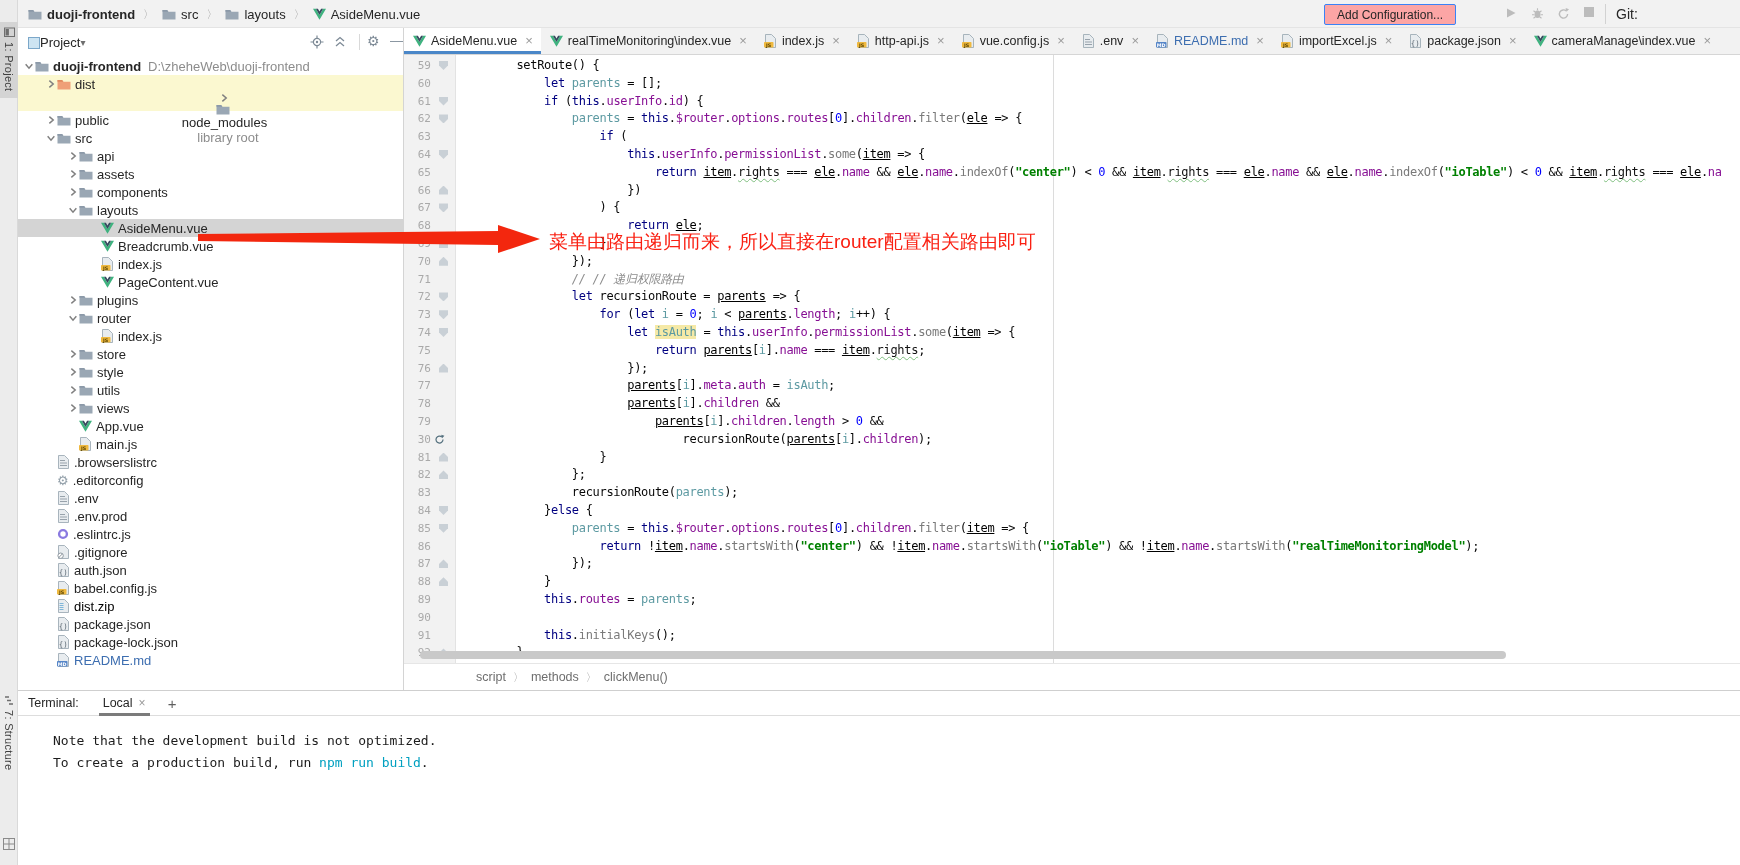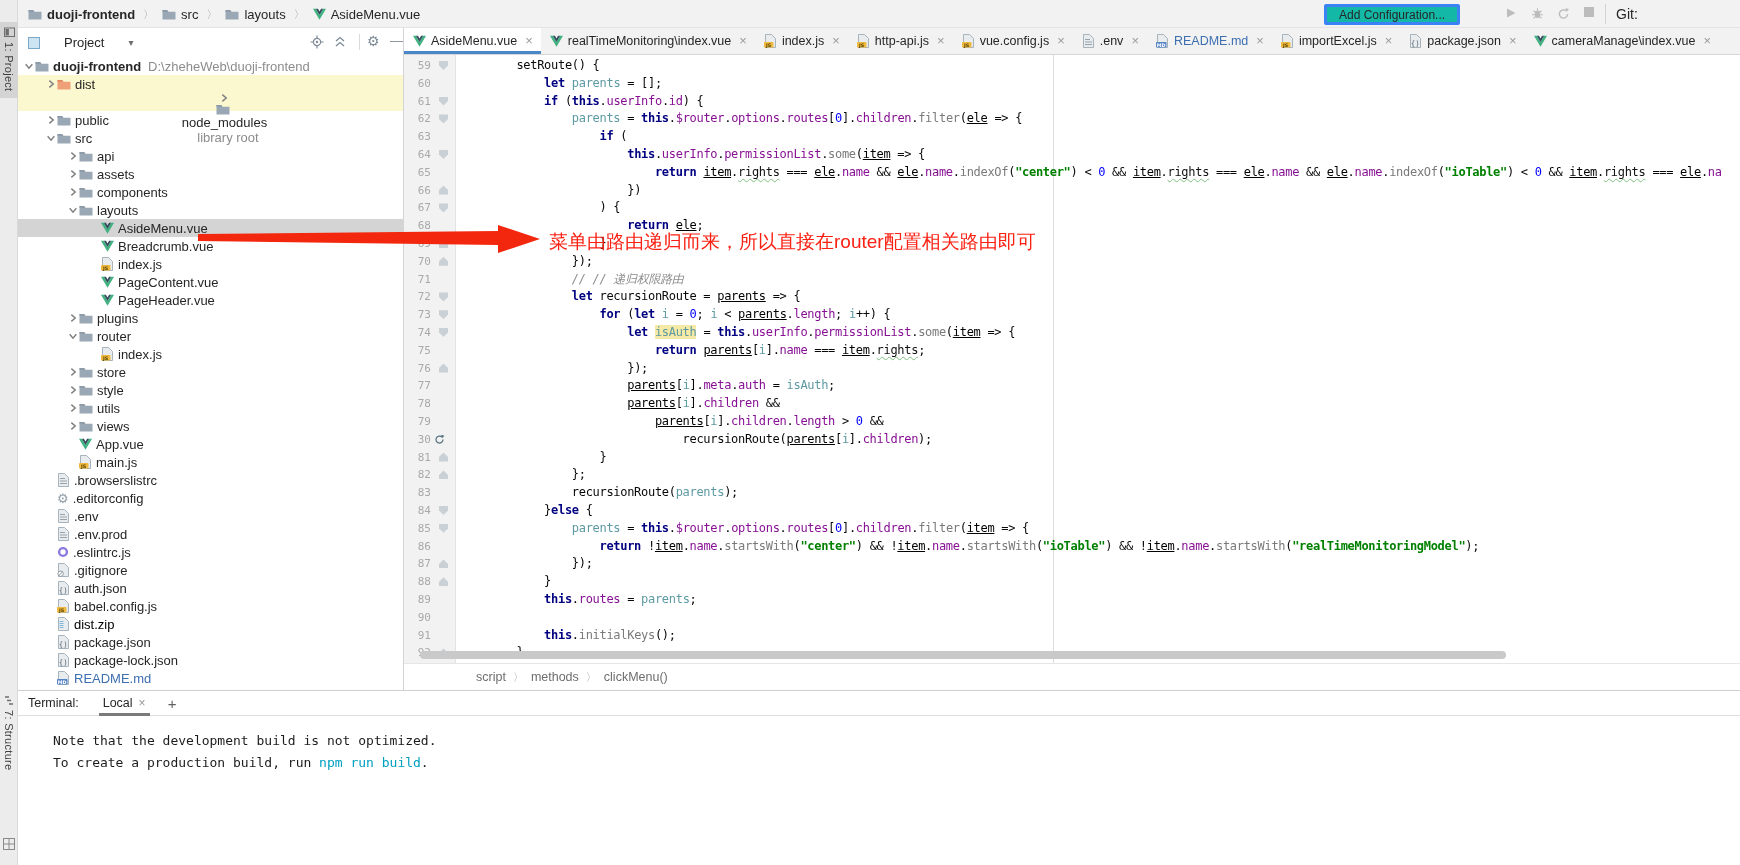--- a/index.html
+++ b/index.html
@@ -15,29 +15,29 @@
   #vtab-project { top:22px; background:#d4d4d4; }
   #vtab-structure { top:690px; }
   #bottom-tool-icon { position:absolute; left:3px; top:838px; }
 
   
   #topbar { position:absolute; left:18px; top:0; width:1722px; height:28px; background:#f2f2f2; border-bottom:1px solid #e4e4e4; }
   #bc-top { display:flex; align-items:center; height:28px; padding-left:10px; font-size:13px; gap:5px; }
   #bc-top .crumb { display:flex; align-items:center; gap:5px; }
   #bc-top .sep { color:#a8a8a8; font-size:11px; margin:0 3px; }
   #bc-top .bold { font-weight:bold; }
-  #addcfg { position:absolute; left:1306px; top:4px; height:21px; padding:0 12px; border:3px solid #3b82f6; border-radius:2px; background:#14b8a6; font-size:12px; display:flex; align-items:center; color:#262626; }
+  #addcfg { position:absolute; left:1306px; top:4px; height:21px; padding:0 12px; border:1px solid #3b82f6; border-radius:2px; background:#fca5a5; font-size:12px; display:flex; align-items:center; color:#262626; }
   .rc-ic { position:absolute; top:7px; }
   #ic-play { left:1487px; } #ic-bug { left:1513px; } #ic-prof { left:1539px; } #ic-stop { left:1566px; }
   #rc-div { position:absolute; left:1587px; top:4px; width:1px; height:20px; background:#d2d2d2; }
   #git-label { position:absolute; left:1598px; top:0; line-height:28px; font-size:14px; color:#262626; }
 
   
   #project-panel { position:absolute; left:18px; top:28px; width:386px; height:662px; background:#fff; border-right:1px solid #d4d4d4; overflow:hidden; }
-  #pp-header { position:relative; height:29px; display:flex; align-items:center; padding-left:10px; font-size:13px; gap:24px; }
+  #pp-header { position:relative; height:29px; display:flex; align-items:center; padding-left:10px; font-size:13px; gap:0; }
   #pp-header .caret { color:#6e6e6e; font-size:10px; }
   .pp-ic { position:absolute; top:7px; }
   #pp-target { left:292px; } #pp-collapse { left:315px; }
   #pp-div { position:absolute; left:341px; top:6px; width:1px; height:16px; background:#d9d9d9; }
   #pp-gear { left:349px; top:5px; font-size:14px; color:#7d8a96; } #pp-minus { left:372px; top:5px; color:#7d8a96; font-size:13px; }
   #tree { position:absolute; left:0; top:29px; right:0; }
   .row { position:relative; height:18px; display:flex; align-items:center; font-size:13px; white-space:nowrap; width:100%; }
   .row.excl { background:#fbf8d0; }
   .row.sel  { background:#d4d4d4; }
   .row .chev { width:11px; flex:none; display:inline-flex; }
@@ -54,21 +54,21 @@
   .tab .close { color:#9a9a9a; font-size:13px; margin-left:3px; line-height:10px; }
   #codearea { position:absolute; left:0; top:27px; width:1336px; height:608px; background:#fff; overflow:hidden; }
   #gutter { position:absolute; left:0; top:0; width:52px; height:100%; background:#f2f2f2; border-right:1px solid #e3e3e3; }
   .gn { position:absolute; left:0; width:27px; text-align:right; font:11px "DejaVu Sans Mono",monospace; color:#a9a9a9; height:17.8px; line-height:17.8px; }
   .fm { position:absolute; left:35px; width:9px; height:9px; background:#c9d0d6; }
   .fm.d { clip-path:polygon(0 0,100% 0,100% 50%,50% 100%,0 50%); }
   .fm.u { clip-path:polygon(50% 0,100% 50%,100% 100%,0 100%,0 50%); }
   .rec { position:absolute; left:30px; }
   #code { position:absolute; left:57px; top:0; width:2600px; }
   .cl { position:absolute; left:0; height:17.8px; line-height:17.8px; white-space:pre; font-family:"DejaVu Sans Mono",monospace; font-size:12px; letter-spacing:-0.3px; color:#080808; }
-  .k   { color:#000080; font-weight:bold; }
+  .k   { color:#000080; font-weight:normal; }
   .f   { color:#871094; }
   .m   { color:#7a7a7a; }
   .str { color:#008000; font-weight:bold; }
   .num { color:#0000ff; }
   .c   { color:#8c8c8c; font-style:italic; }
   .p   { color:#000; text-decoration:underline; }
   .v   { color:#5d9aa2; }
   .t   { color:#080808; }
   .w   { color:#111; text-decoration:underline wavy #7fbf7f 1px; text-decoration-skip-ink:none; text-underline-offset:2px; }
   .vh  { color:#5d9aa2; background:#f5e9a6; }
@@ -377,30 +377,20 @@
       </div>
       <div class="row" style="padding-left: 72px;">
         <span class="chev"></span>
         <span class="ic fic">
           <svg width="13" height="12" viewBox="0 0 13 12">
             <polygon points="0,0.8 2.9,0.8 6.5,6.9 10.1,0.8 13,0.8 6.5,11.8" fill="#3fb27f"></polygon>
             <polygon points="2.9,0.8 4.9,0.8 6.5,3.5 8.1,0.8 10.1,0.8 6.5,6.9" fill="#35495e"></polygon>
           </svg>
         </span>
         <span>PageContent.vue</span>
-      </div>
-      <div class="row" style="padding-left: 72px;">
-        <span class="chev"></span>
-        <span class="ic fic">
-          <svg width="13" height="12" viewBox="0 0 13 12">
-            <polygon points="0,0.8 2.9,0.8 6.5,6.9 10.1,0.8 13,0.8 6.5,11.8" fill="#3fb27f"></polygon>
-            <polygon points="2.9,0.8 4.9,0.8 6.5,3.5 8.1,0.8 10.1,0.8 6.5,6.9" fill="#35495e"></polygon>
-          </svg>
-        </span>
-        <span>PageHeader.vue</span>
       </div>
       <div class="row" style="padding-left: 50px;">
         <span class="chev">
           <svg width="10" height="10" viewBox="0 0 9 9">
             <polyline points="3,1.5 6.5,4.5 3,7.5" fill="none" stroke="#7f7f7f" stroke-width="1.3"></polyline>
           </svg>
         </span>
         <span class="ic fic">
           <svg width="14" height="12" viewBox="0 0 14 12">
             <path d="M0.5 2h4.6l1.3 1.8h7.1v7.7H0.5z" fill="#9aa7b4"></path>

